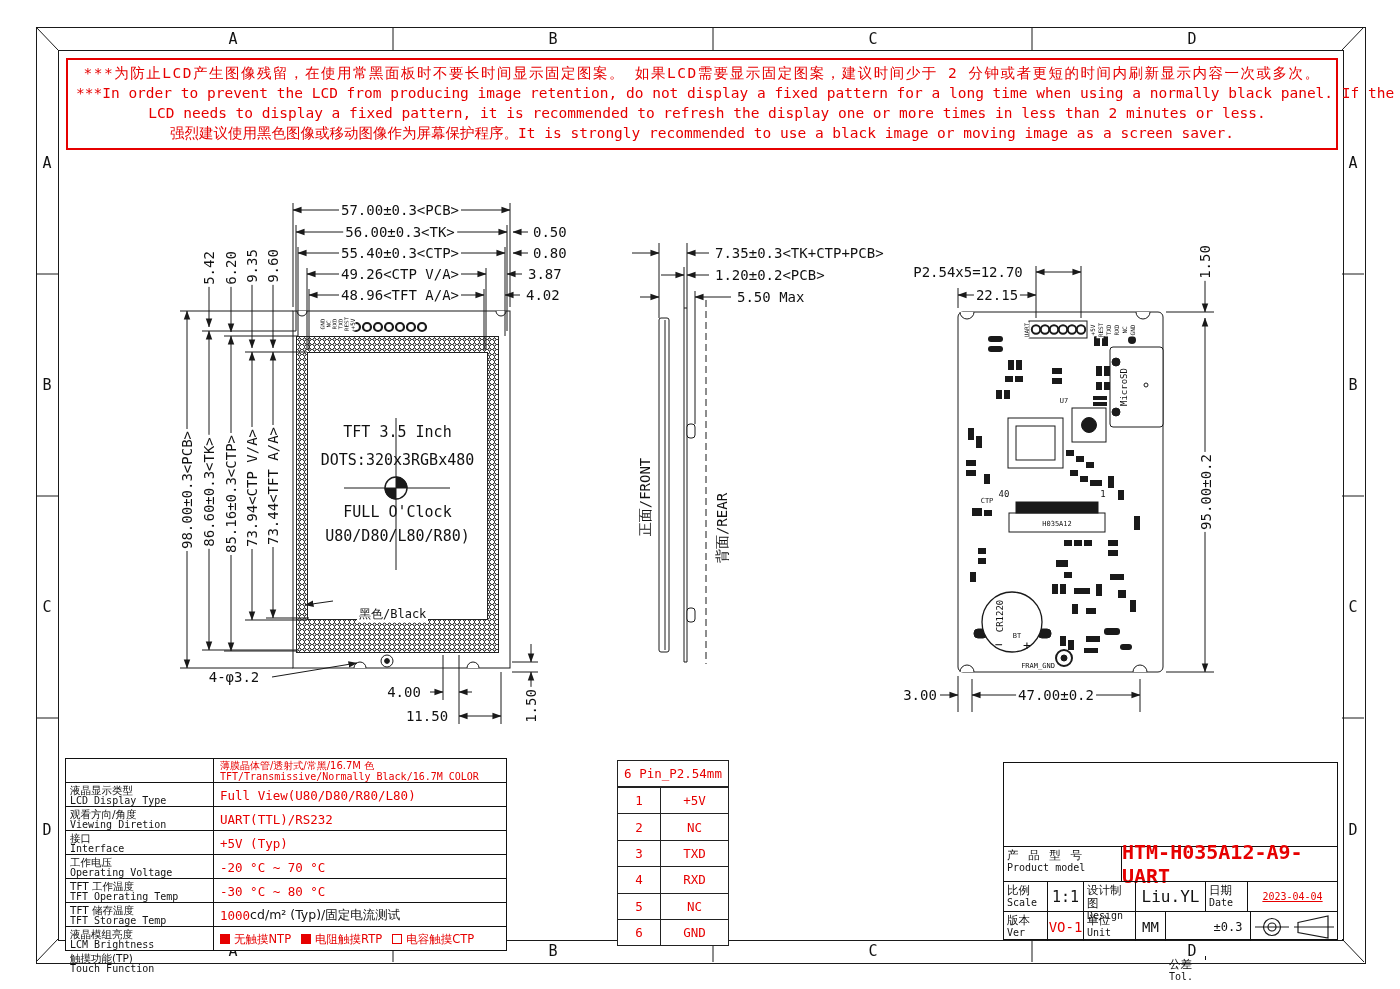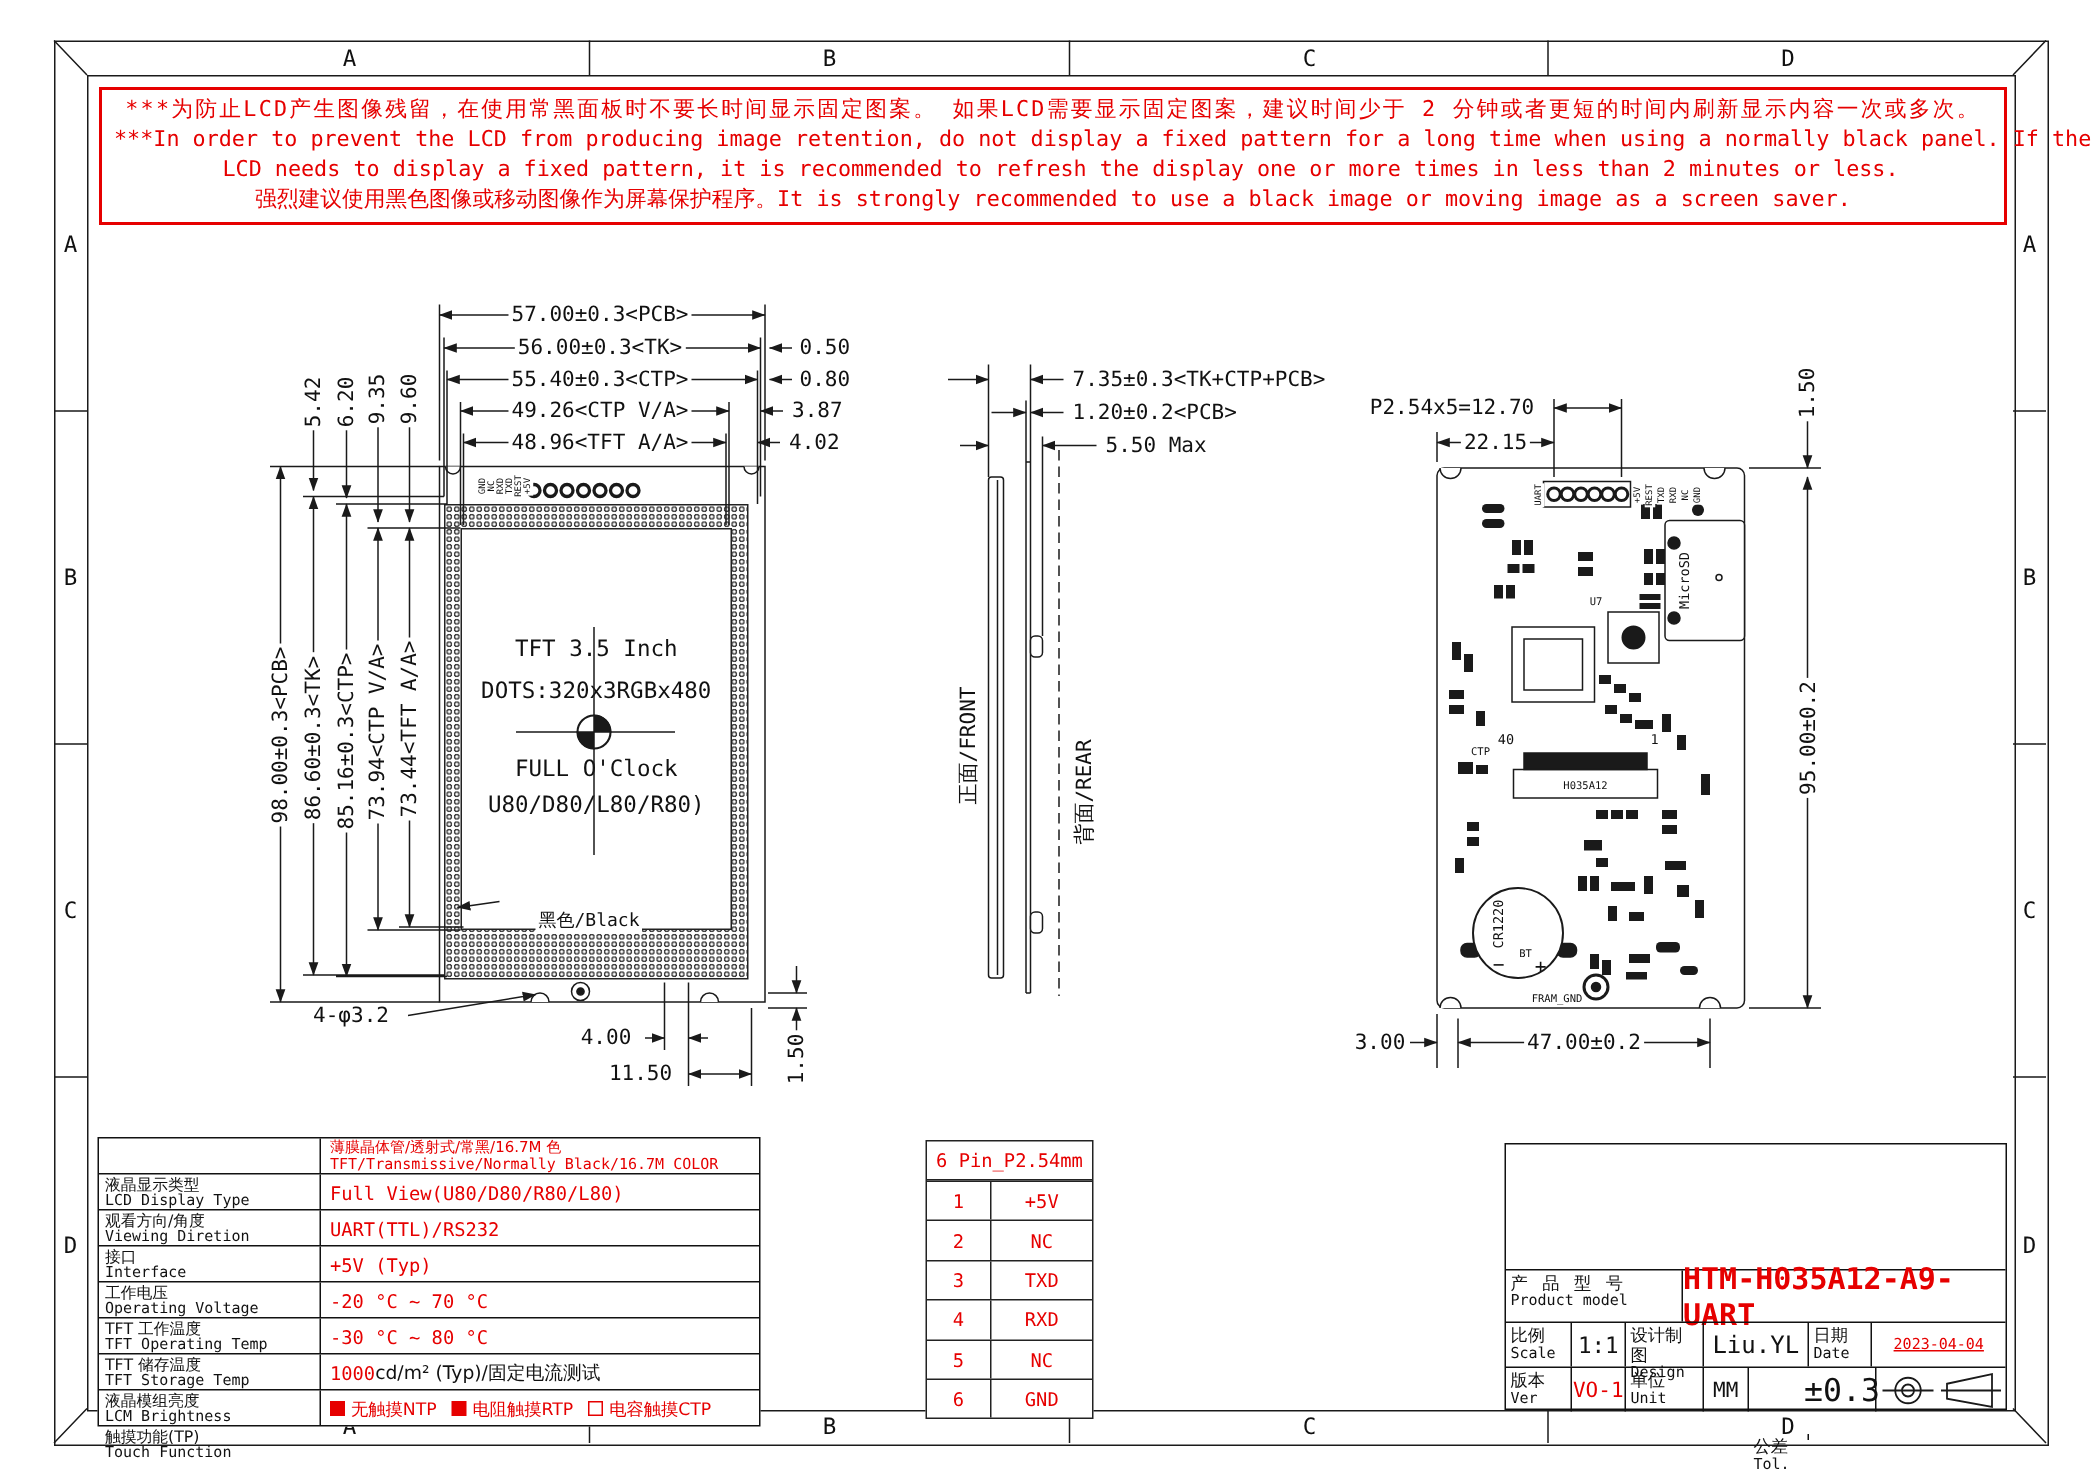--- a/index.html
+++ b/index.html
@@ -489,21 +489,21 @@
       <div class="tb-val red" style="width:36px;font-size:14px;">VO-1</div>
       <div class="tb-cell" style="width:52px;">
           <div class="tb-zh">单位</div>
           <div class="tb-en">Unit</div>
         </div>
       <div class="tb-val" style="width:30px;font-size:14px;">MM</div>
       <div class="tb-cell" style="width:40px;margin-top:44px;">
           <div class="tb-zh">公差</div>
           <div class="tb-en">Tol.</div>
         </div>
-      <div class="tb-val" style="width:45px;font-size:21px;">±0.3</div>
+      <div class="tb-val" style="width:45px;font-size:12px;">±0.3</div>
       <div class="tb-val" style="flex:1;border-right:none;">
         <svg width="86" height="28" viewBox="0 0 86 28">
           <g stroke="#1a1a1a" stroke-width="1.2" fill="none">
             <line x1="4" y1="14" x2="38" y2="14"></line>
             <circle cx="21" cy="14" r="8.5"></circle>
               <circle cx="21" cy="14" r="4"></circle>
             <path d="M47,9.5 L77,3 L77,25 L47,19.5 Z"></path>
             <line x1="43" y1="14" x2="83" y2="14"></line>
           </g>
         </svg>

